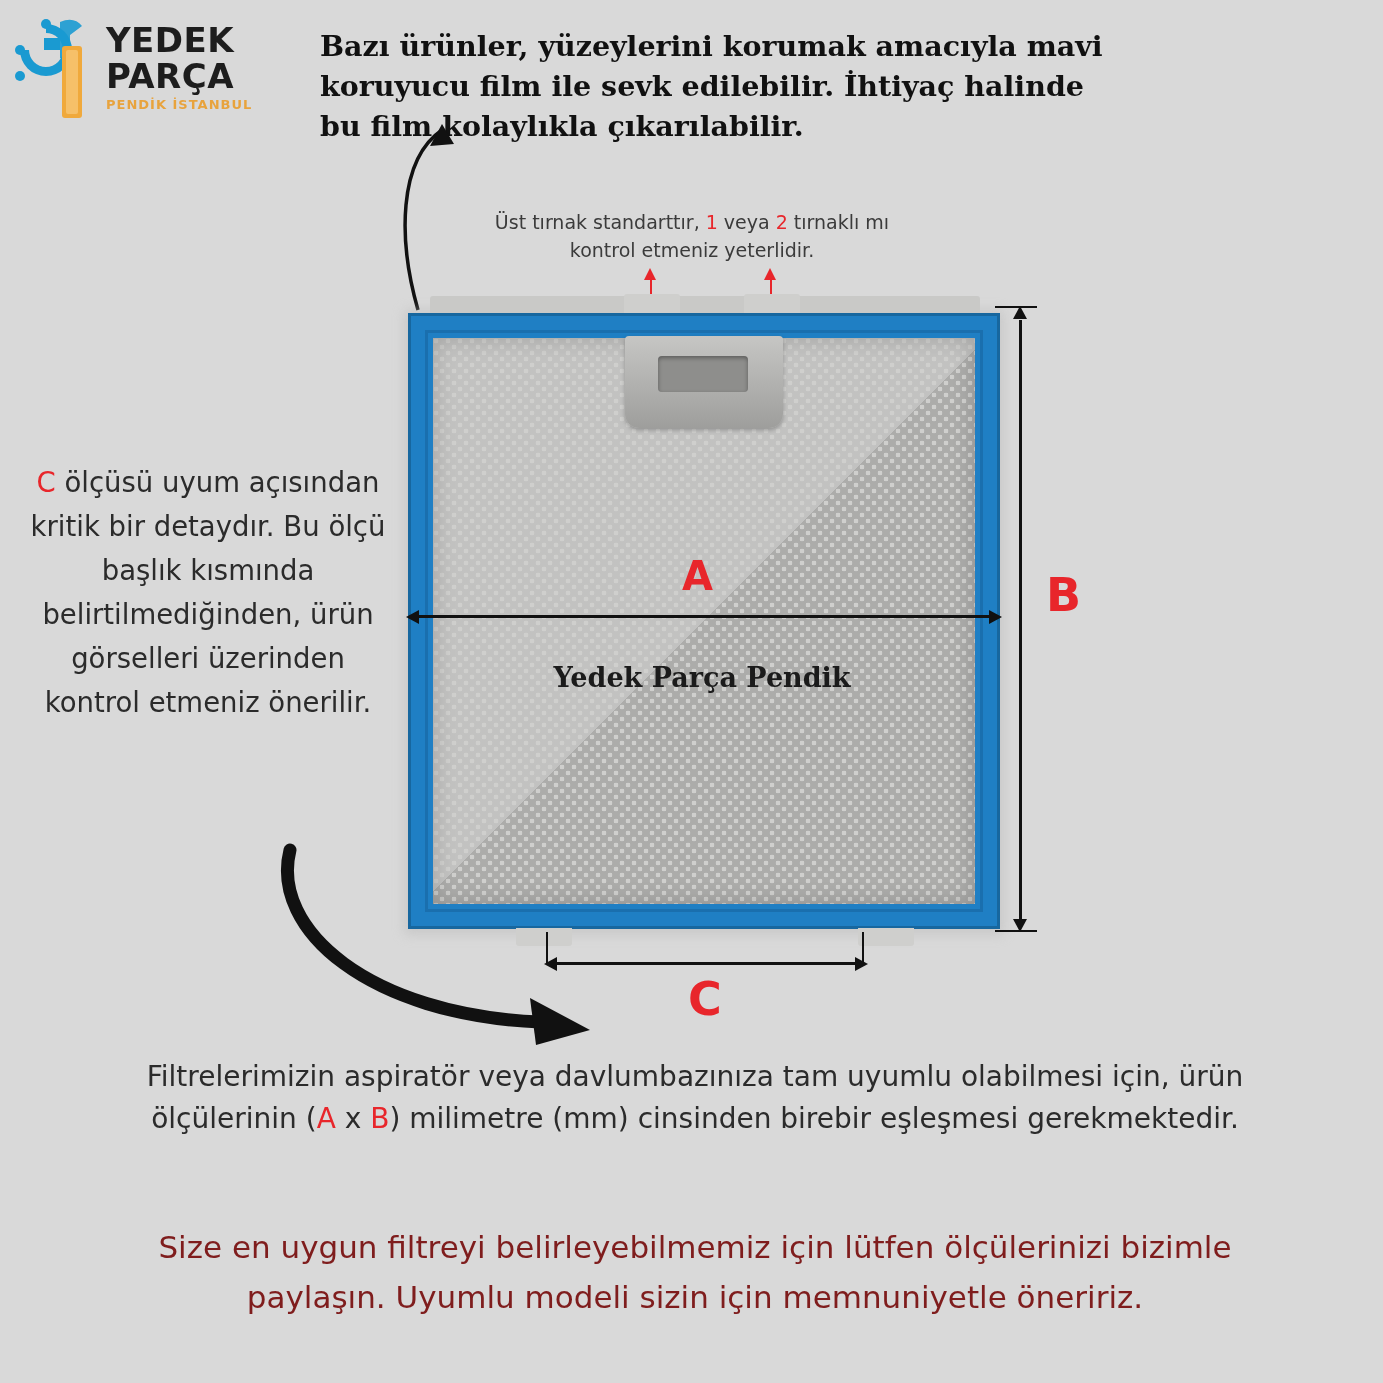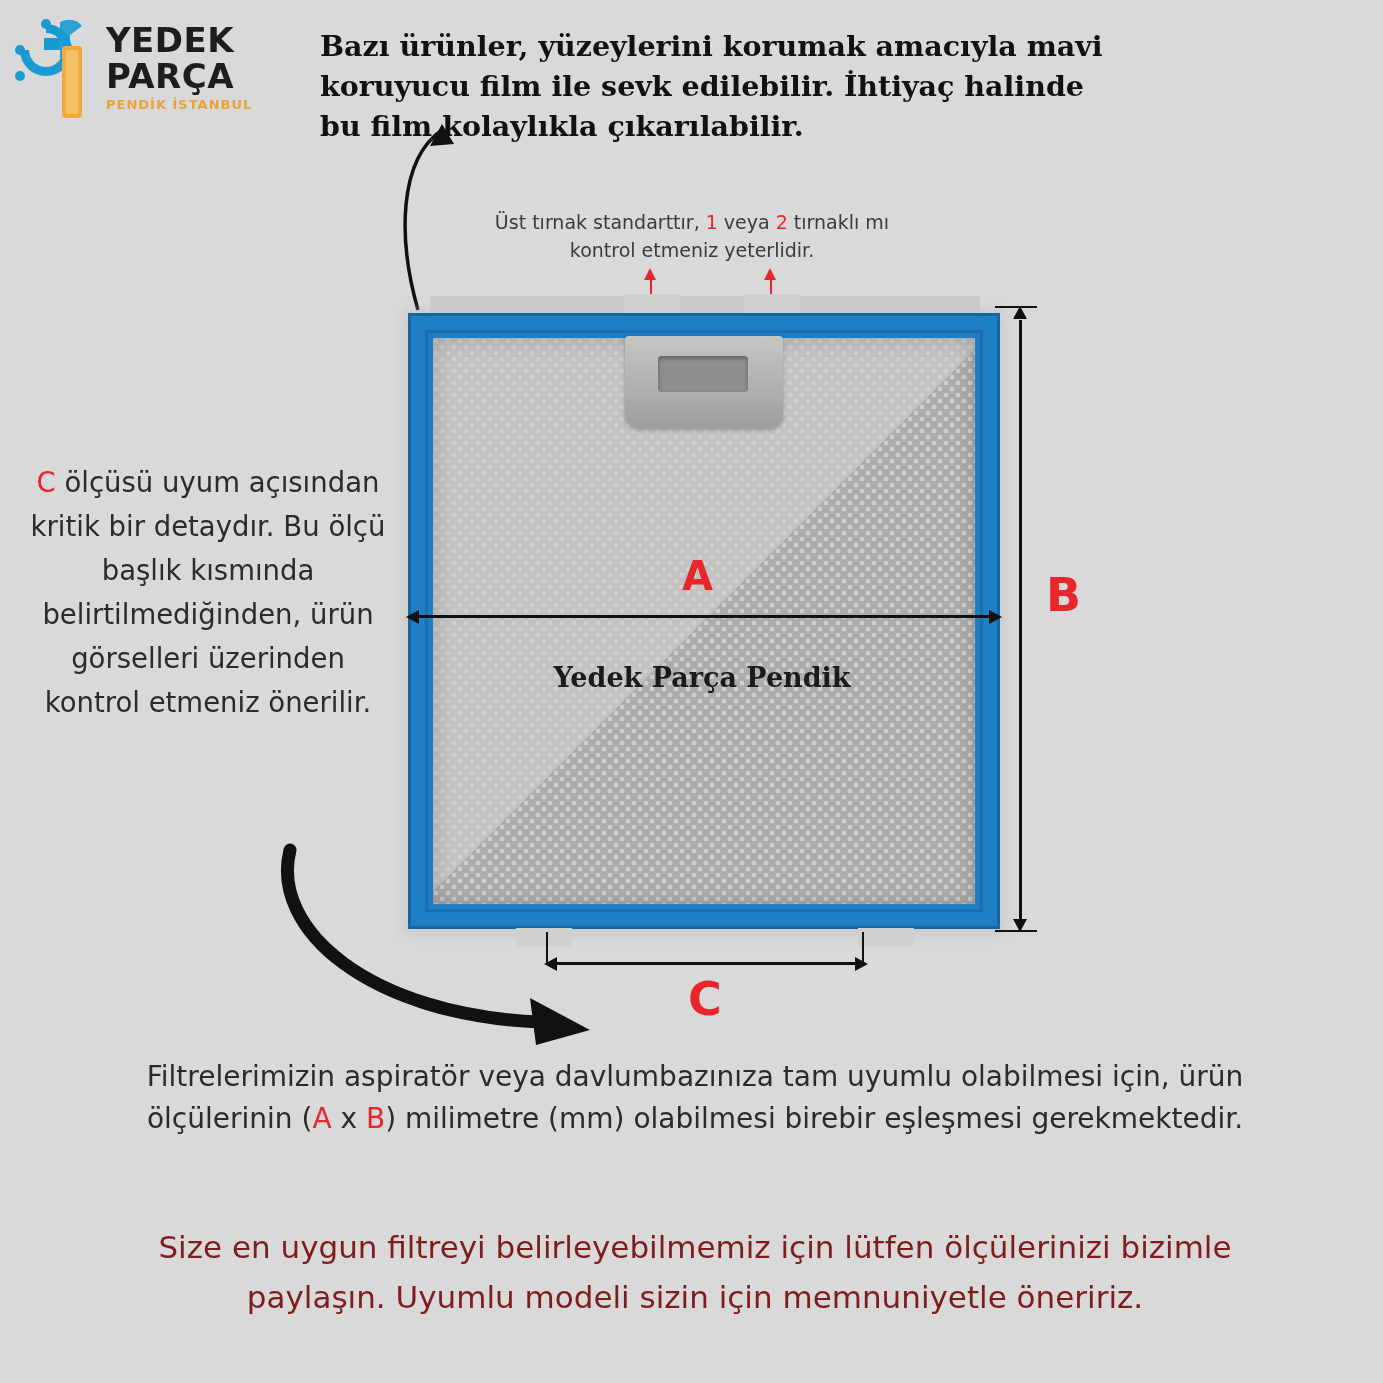--- a/index.html
+++ b/index.html
@@ -383,16 +383,16 @@
 <div class="label-B">B</div>
 
 <div class="line-v" style="left:546px; top:932px; height:32px; border-left-width:2px;"></div>
 <div class="line-v" style="left:862px; top:932px; height:32px; border-left-width:2px;"></div>
 <div class="line-h" style="left:556px; top:962px; width:300px;"></div>
 <div class="arrow arrow-left" style="left:544px; top:957px;"></div>
 <div class="arrow arrow-right" style="left:855px; top:957px;"></div>
 <div class="label-C">C</div>
 
 <div class="bottom-note">
-  <span>Filtrelerimizin aspiratör veya davlumbazınıza tam uyumlu olabilmesi için, ürün ölçülerinin (</span><span class="red">A</span><span> x </span><span class="red">B</span><span>) milimetre (mm) olabilmesi birebir eşleşmesi gerekmektedir.</span>
+  <span>Filtrelerimizin aspiratör veya davlumbazınıza tam uyumlu olabilmesi için, ürün ölçülerinin (</span><span class="red">A</span><span> x </span><span class="red">B</span><span>) milimetre (mm) cinsinden birebir eşleşmesi gerekmektedir.</span>
 </div>
 
 <div class="bottom-red">Size en uygun filtreyi belirleyebilmemiz için lütfen ölçülerinizi bizimle paylaşın. Uyumlu modeli sizin için memnuniyetle öneririz.</div>
 
 </body></html>

